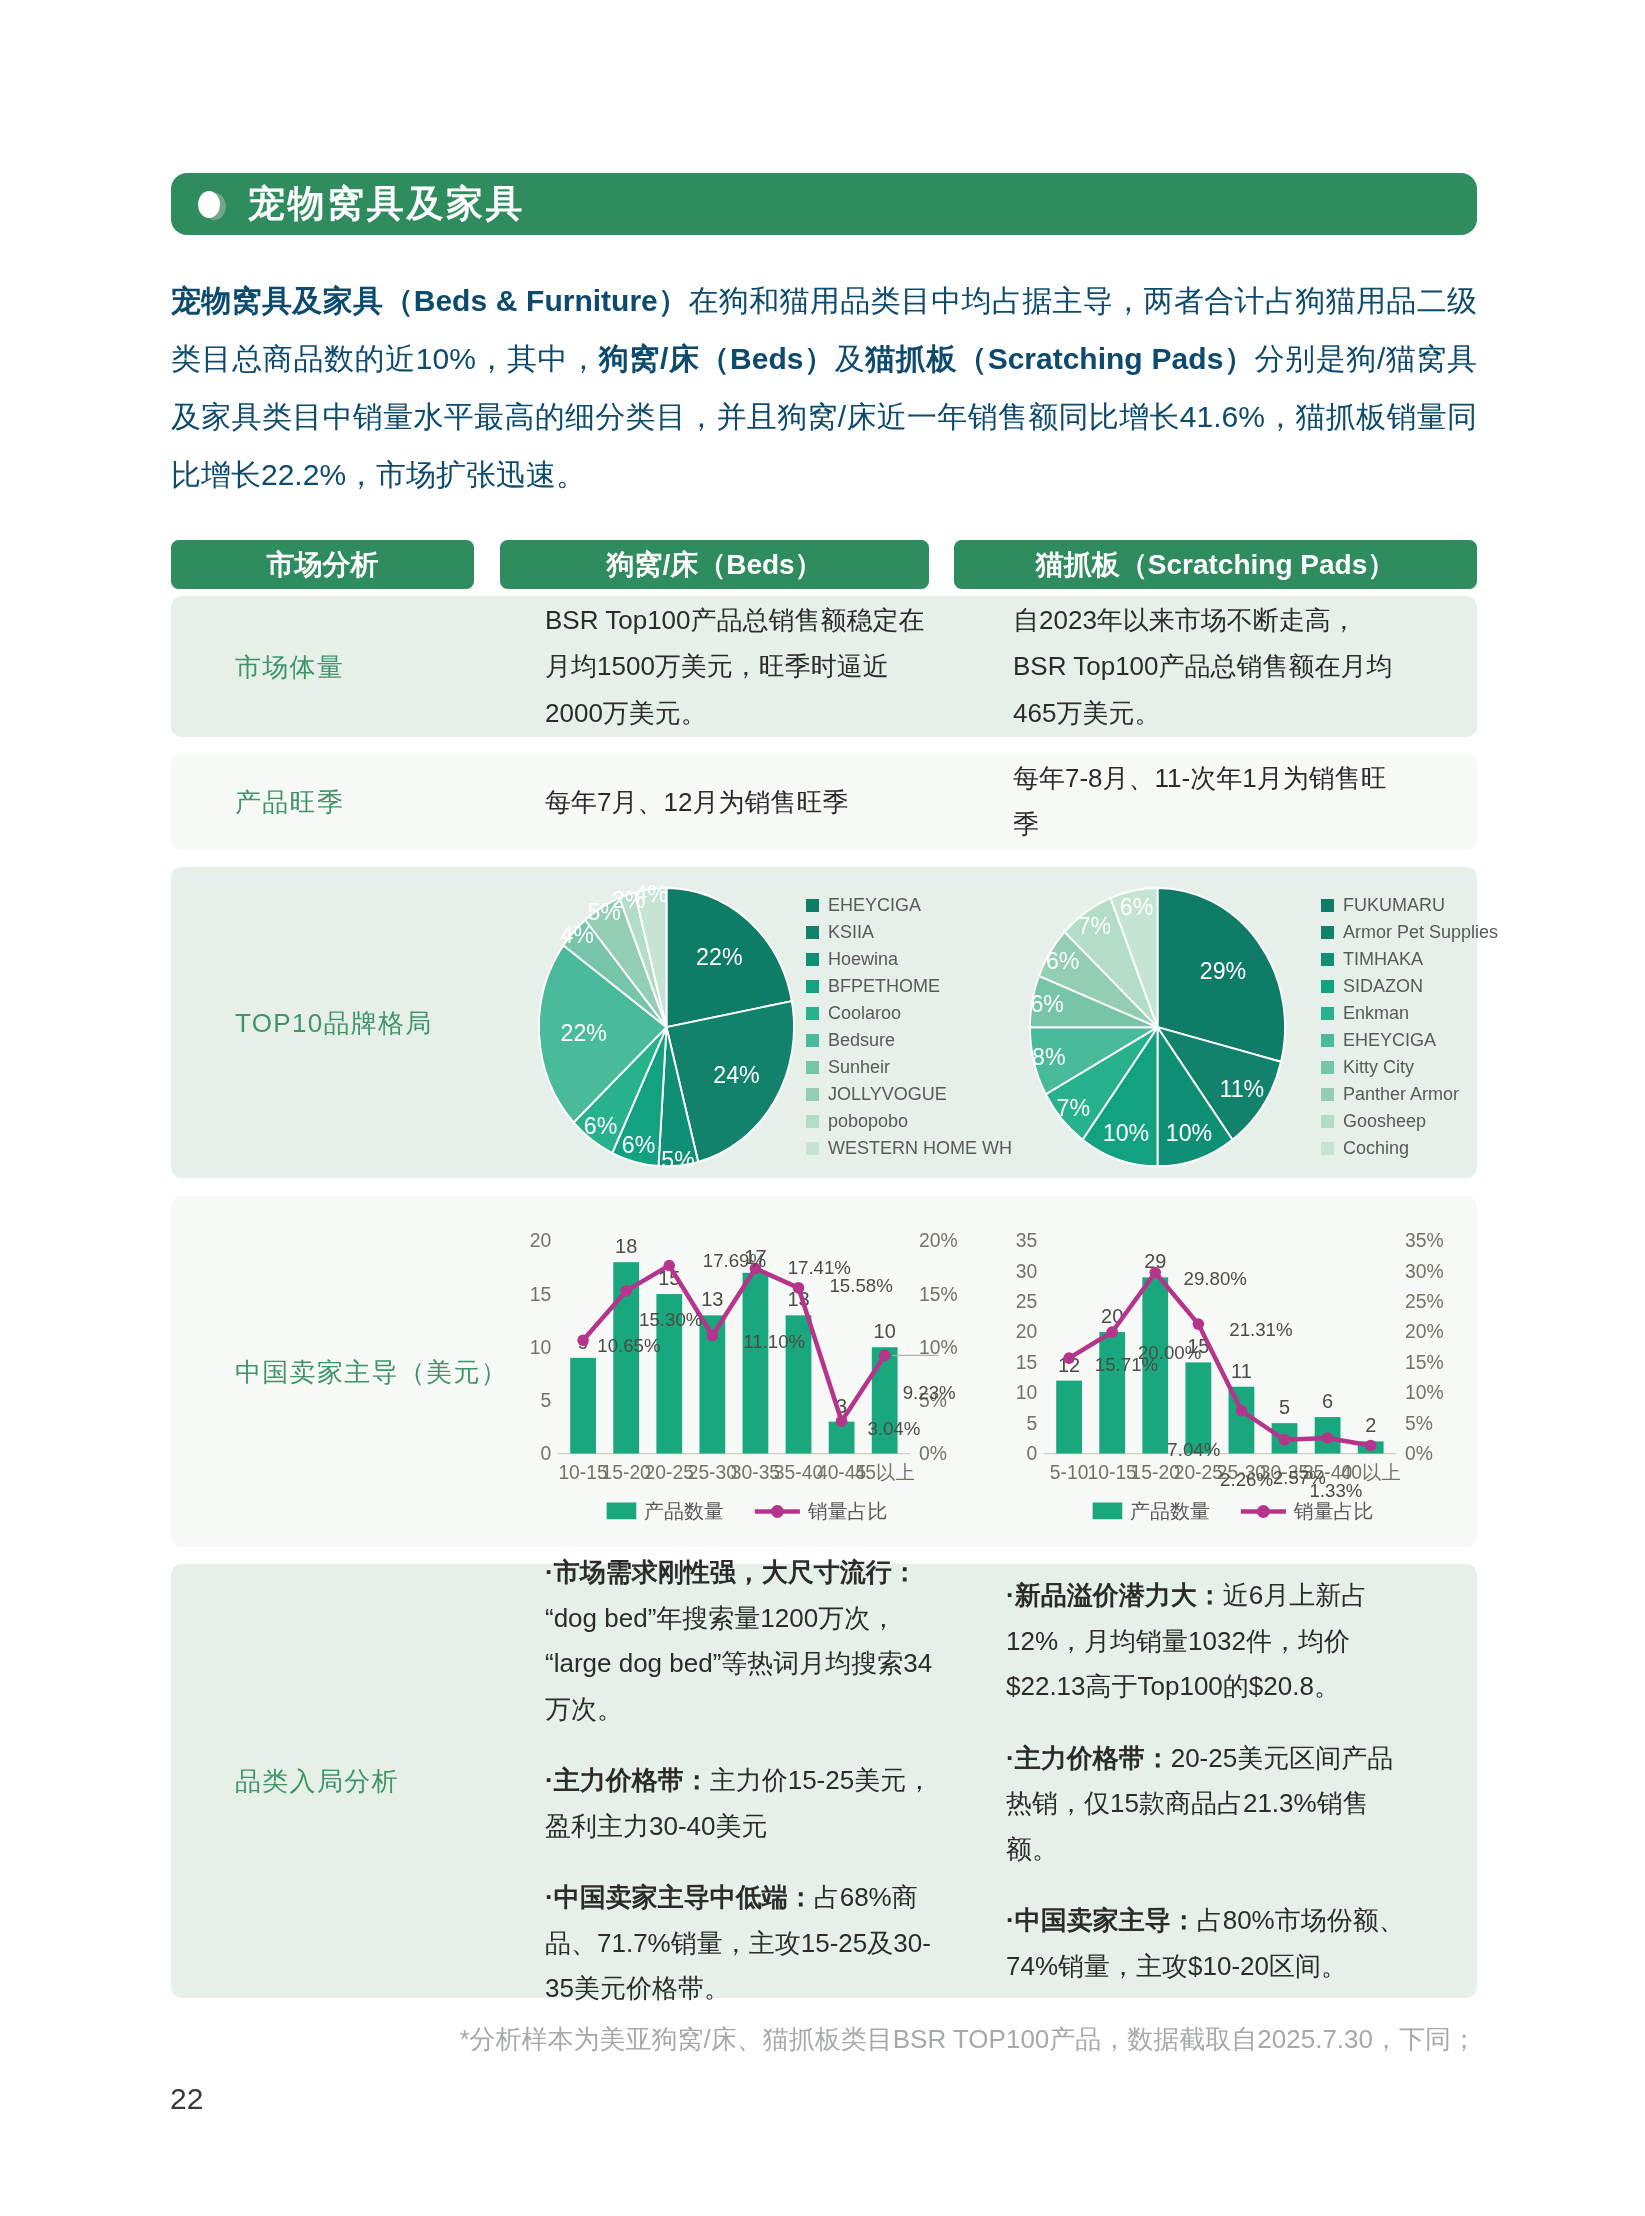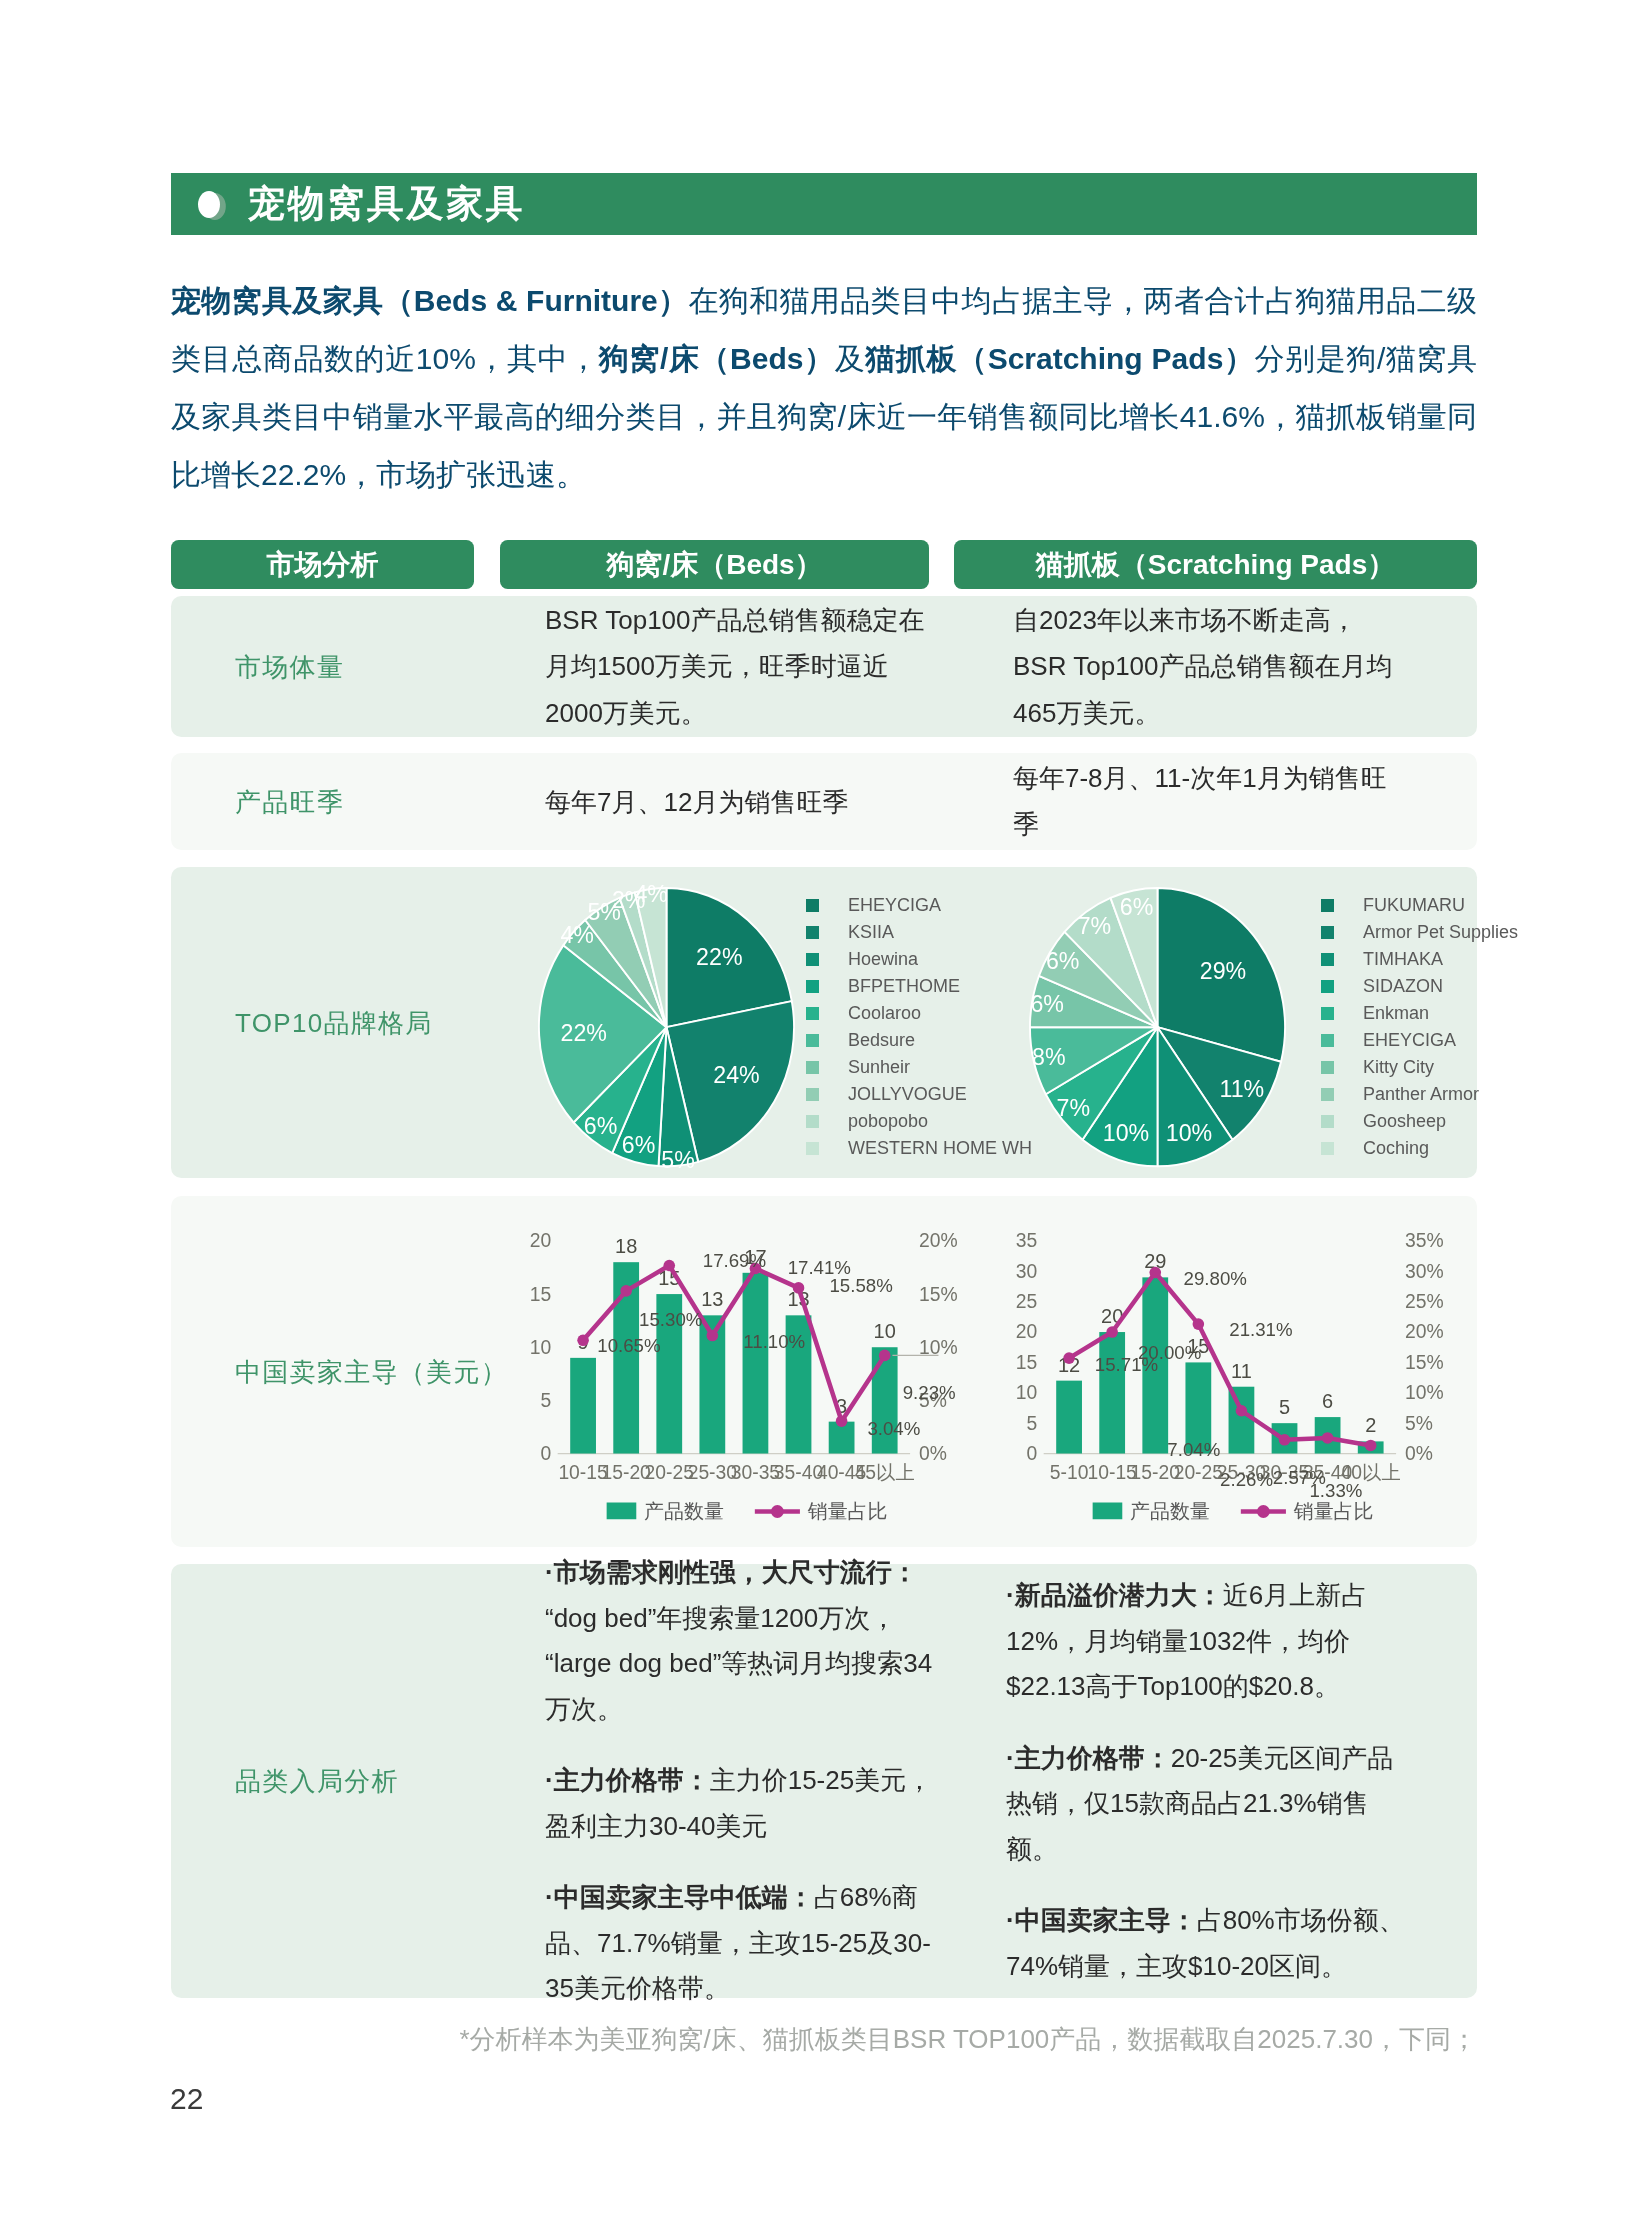--- a/index.html
+++ b/index.html
@@ -2,21 +2,21 @@
 <html lang="zh" style="font-size:10.3px"><head>
 <meta charset="utf-8">
 <style>
   html,body{margin:0;padding:0;background:#ffffff;}
   .page{position:relative;width:1645px;height:2216px;background:#ffffff;overflow:hidden;
         font-family:"Liberation Sans","DejaVu Sans",sans-serif;}
   .abs{position:absolute;}
 
   
   .banner{left:171px;top:173px;width:1306px;height:62px;background:var(--brand);
-          border-radius:0;display:flex;align-items:center;}
+          border-radius:16px;display:flex;align-items:center;}
   .banner-dot{width:22px;height:27px;margin-left:27px;background:#ffffff;border-radius:50%;
               box-shadow:5.8px 1.9px 0 rgba(150,178,160,.65);}
   .banner-title{margin-left:28px;color:#ffffff;font-size:37px;font-weight:700;letter-spacing:2.6px;}
 
   
   .intro{left:171px;top:272px;width:1306px;font-size:30px;line-height:1.93;color:#0c4a6e;
          text-align:justify;}
   .intro b{font-weight:700;}
 
   
@@ -46,21 +46,21 @@
   .bul-beds{left:374px;width:393px;}
   .bul-scr{left:835px;width:413px;}
   .bullet{margin:0 0 26px 0;}
   .bullet:last-child{margin-bottom:0;}
   .bullet b{font-weight:700;}
 
   
   .pie-legend{position:absolute;top:24.5px;display:flex;flex-direction:column;}
   .pl-beds{left:635px;}
   .pl-scr{left:1150px;}
-  .legend-item{display:flex;align-items:center;height:27px;gap:20px;}
+  .legend-item{display:flex;align-items:center;height:27px;}
   .legend-swatch{width:13px;height:13px;margin-right:9px;flex:0 0 auto;}
   .legend-label{font-size:18px;color:var(--legendText);white-space:nowrap;}
 
   svg text{font-family:"Liberation Sans","DejaVu Sans",sans-serif;}
 
   
   .footnote{right:168px;top:2022px;font-size:26px;color:var(--footGray);white-space:nowrap;}
   .pagenum{left:170px;top:2082px;font-size:30px;color:#3a3a3a;}
 </style>
 </head>

